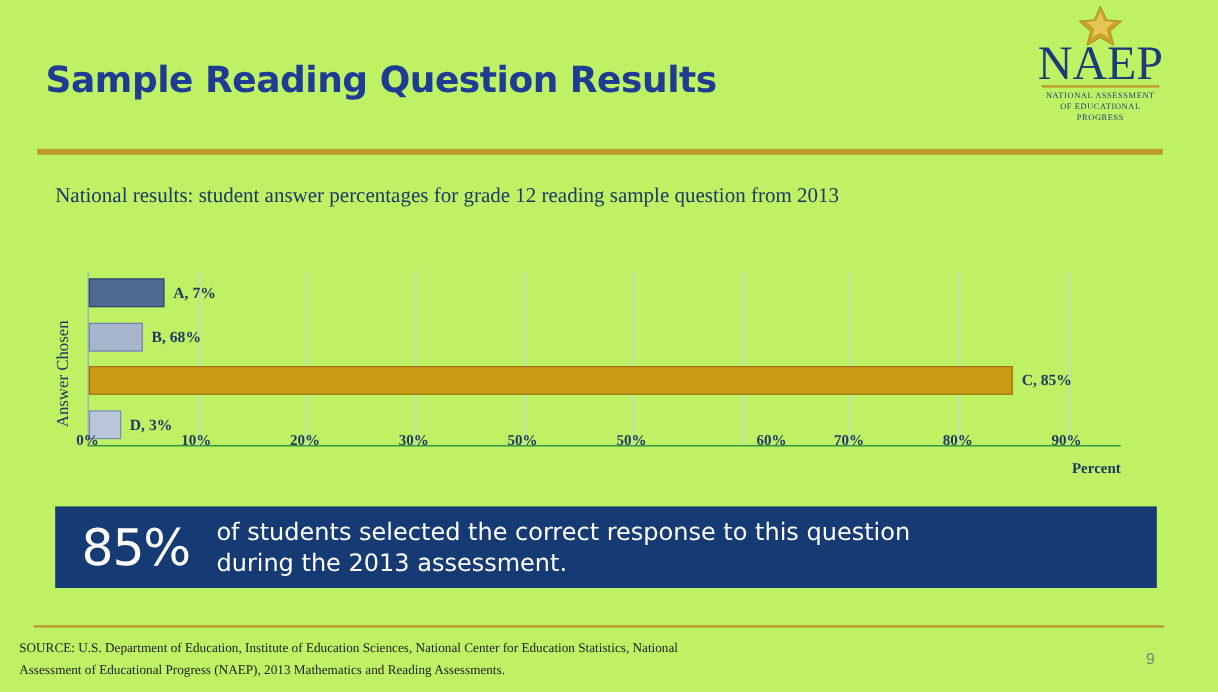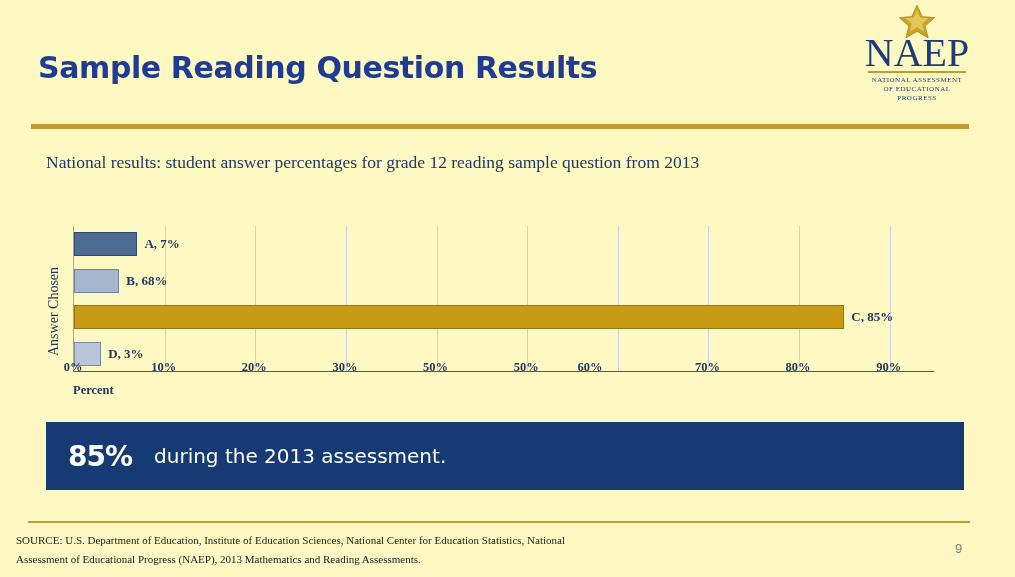--- a/index.html
+++ b/index.html
@@ -7,21 +7,21 @@
     padding: 0;
     background: #ffffff;
   }
   body {
     font-family: "Liberation Serif", serif;
   }
   #slide {
     position: relative;
     width: 1015px;
     height: 577px;
-    background: #fef9c3;
+    background: #bef264;
     overflow: hidden;
   }
 
   
   #title {
     position: absolute;
     left: 38px;
     top: 50px;
     font-family: "DejaVu Sans", sans-serif;
     font-weight: bold;
@@ -153,21 +153,21 @@
     font-size: 12.5px;
     color: #1F3864;
     transform: translateX(-50%);
     white-space: nowrap;
   }
   #x-axis-title {
     position: absolute;
     left: 27px;
     top: 175px;
     width: 861px;
-    text-align: left;
+    text-align: right;
     font-family: "Liberation Serif", serif;
     font-weight: bold;
     font-size: 12.5px;
     color: #1F3864;
   }
 
   
   #callout {
     position: absolute;
     left: 46px;
@@ -175,22 +175,22 @@
     width: 918px;
     height: 68px;
     background: #163A73;
     display: flex;
     align-items: center;
     box-sizing: border-box;
     padding-left: 22px;
   }
   #callout-stat {
     font-family: "DejaVu Sans", sans-serif;
-    font-weight: bold;
-    font-size: 28px;
+    font-weight: normal;
+    font-size: 42px;
     color: #ffffff;
     letter-spacing: -1px;
     margin-right: 22px;
     white-space: nowrap;
   }
   #callout-text {
     font-family: "DejaVu Sans", sans-serif;
     font-size: 20px;
     color: #ffffff;
     line-height: 26px;
@@ -272,29 +272,30 @@
         <div class="bar-label" style="left: 34.1895px; top: 115.75px;">D, 3%</div>
       </div>
 
     <div id="x-axis-title">Percent</div>
   <div class="xtick" style="left: 27px;">0%</div>
       <div class="xtick" style="left: 117.632px;">10%</div>
       <div class="xtick" style="left: 208.263px;">20%</div>
       <div class="xtick" style="left: 298.895px;">30%</div>
       <div class="xtick" style="left: 389.526px;">50%</div>
       <div class="xtick" style="left: 480.158px;">50%</div>
-      <div class="xtick" style="left: 544px;">60%</div>
+      <div class="xtick" style="left: 597px;">60%</div>
       <div class="xtick" style="left: 661.421px;">70%</div>
       <div class="xtick" style="left: 752.053px;">80%</div>
       <div class="xtick" style="left: 842.684px;">90%</div>
     </div>
 
   <div id="callout">
     <div id="callout-stat">85%</div>
     <div id="callout-text">
+      <div>of students selected the correct response to this question</div>
       <div>during the 2013 assessment.</div>
     </div>
   </div>
 
   <div id="footer-rule"></div>
   <div id="source">
     <div>SOURCE: U.S. Department of Education, Institute of Education Sciences, National Center for Education Statistics, National</div>
     <div>Assessment of Educational Progress (NAEP), 2013 Mathematics and Reading Assessments.</div>
   </div>
   <div id="page-number">9</div>

